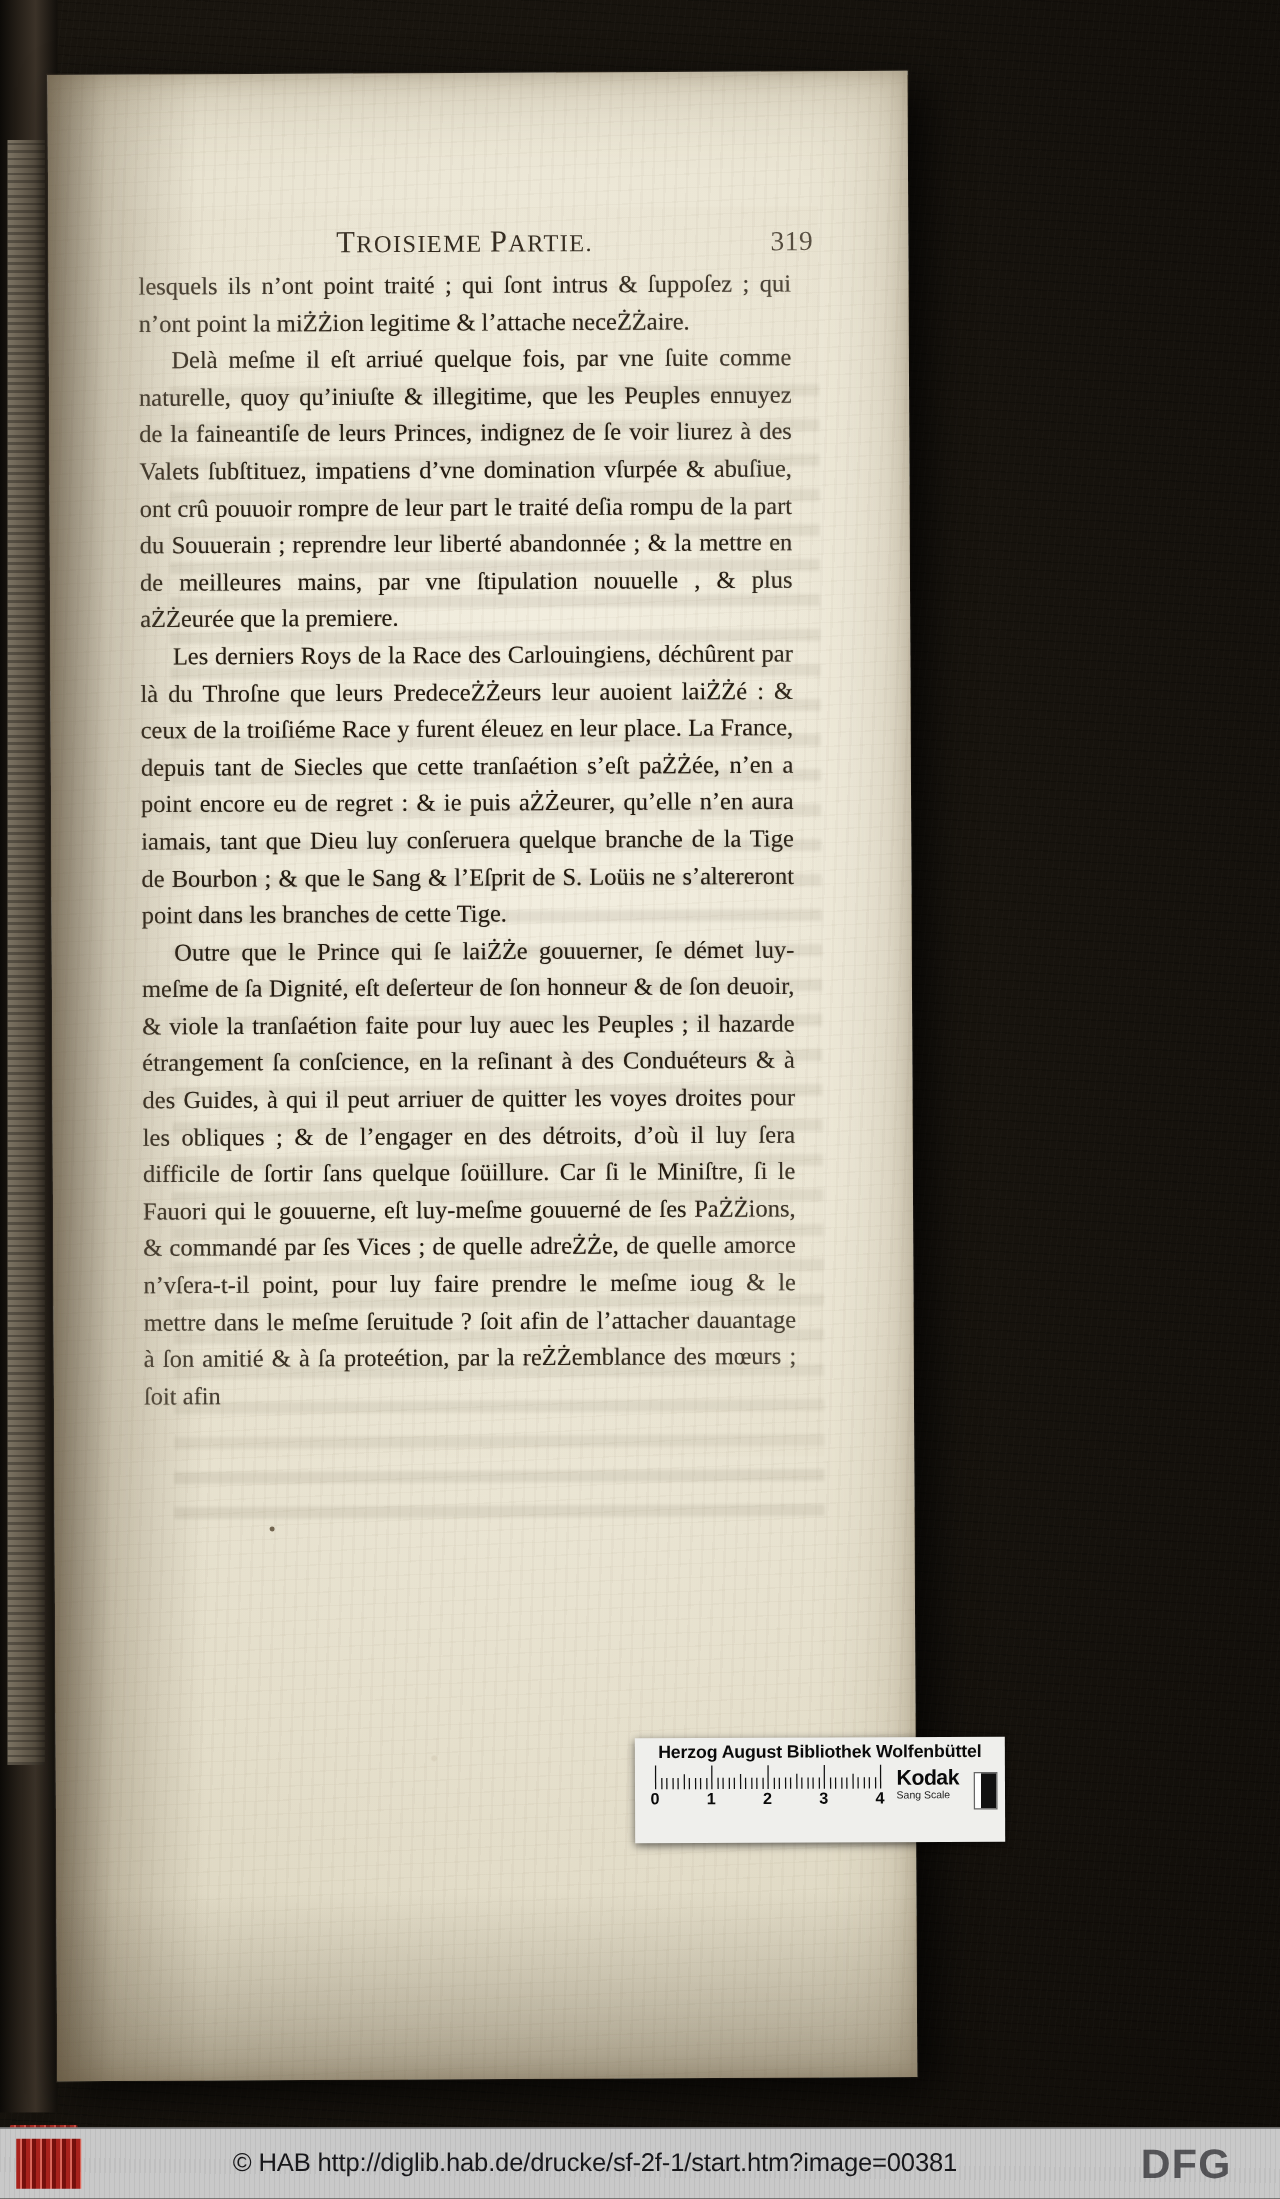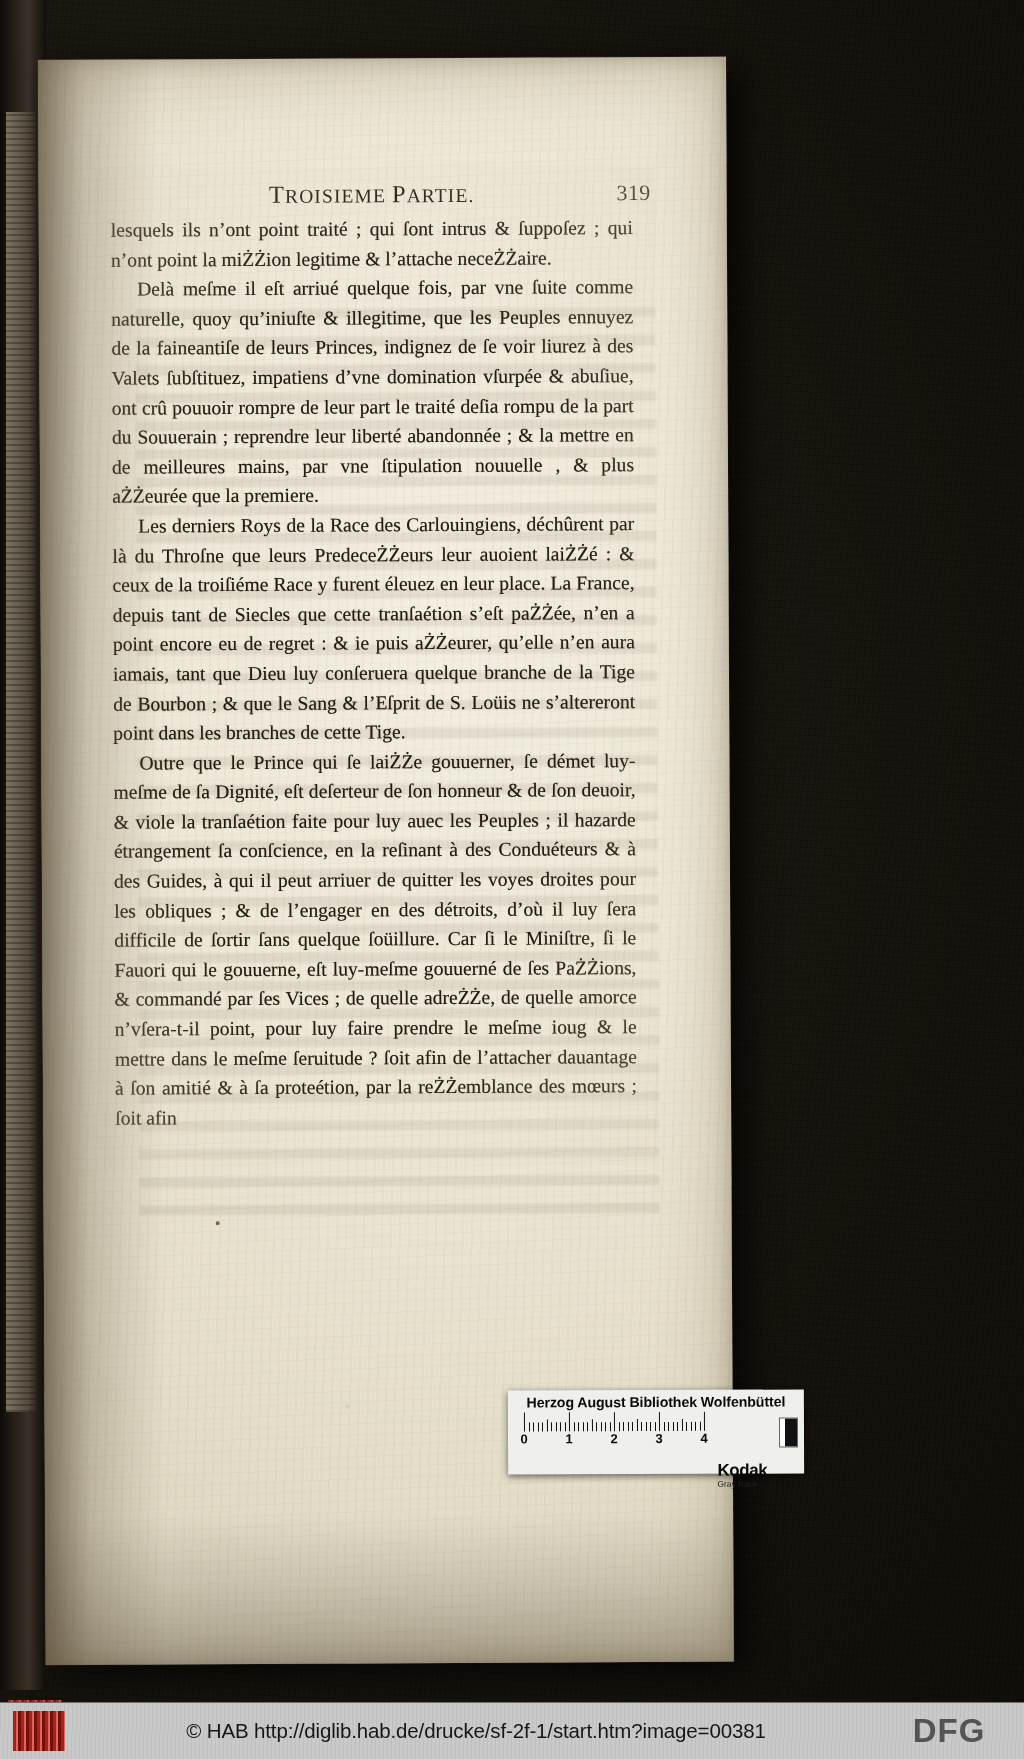--- a/index.html
+++ b/index.html
@@ -150,21 +150,21 @@
   #ruler{position:relative;width:196px;height:44px;}
   #ruler-ticks{position:relative;height:19px;}
   #ruler-ticks .t{
     position:absolute;bottom:0;width:1px;background:#111;
   }
   #ruler-nums{
     position:relative;height:18px;font-size:13px;font-weight:bold;
   }
   #ruler-nums span{position:absolute;top:0;transform:translateX(-50%);}
   #kodak-block{padding-top:3px;text-align:left;}
-  #kodak-word{font-size:17px;font-weight:bold;letter-spacing:-.4px;line-height:16px;margin-top:48px;}
+  #kodak-word{font-size:17px;font-weight:bold;letter-spacing:-.4px;line-height:16px;}
   #kodak-sub{font-size:8.4px;line-height:10px;color:#222;}
   #gray-patch{
     width:17px;height:28px;margin-top:6px;margin-left:4px;
     background:linear-gradient(90deg,#ffffff 0 30%,#111111 30% 100%);
     border:1px solid #666;
   }
 
   
   #footer-bar{
     position:absolute;left:0;bottom:0;width:1024px;height:56px;
@@ -280,21 +280,21 @@
       <div id="ruler-nums">
           <span style="left: 8px;">0</span>
           <span style="left: 53px;">1</span>
           <span style="left: 98px;">2</span>
           <span style="left: 143px;">3</span>
           <span style="left: 188px;">4</span>
         </div>
     </div>
     <div id="kodak-block">
       <div id="kodak-word">Kodak</div>
-      <div id="kodak-sub">Gray Race</div>
+      <div id="kodak-sub">Sang Scale</div>
     </div>
     <div id="gray-patch"></div>
   </div>
 </div>
 
 <div id="footer-bar">
   <div id="footer-mark-left">
     <div id="footer-stripes"></div>
   </div>
   <div id="footer-url">© HAB http://diglib.hab.de/drucke/sf-2f-1/start.htm?image=00381</div>

